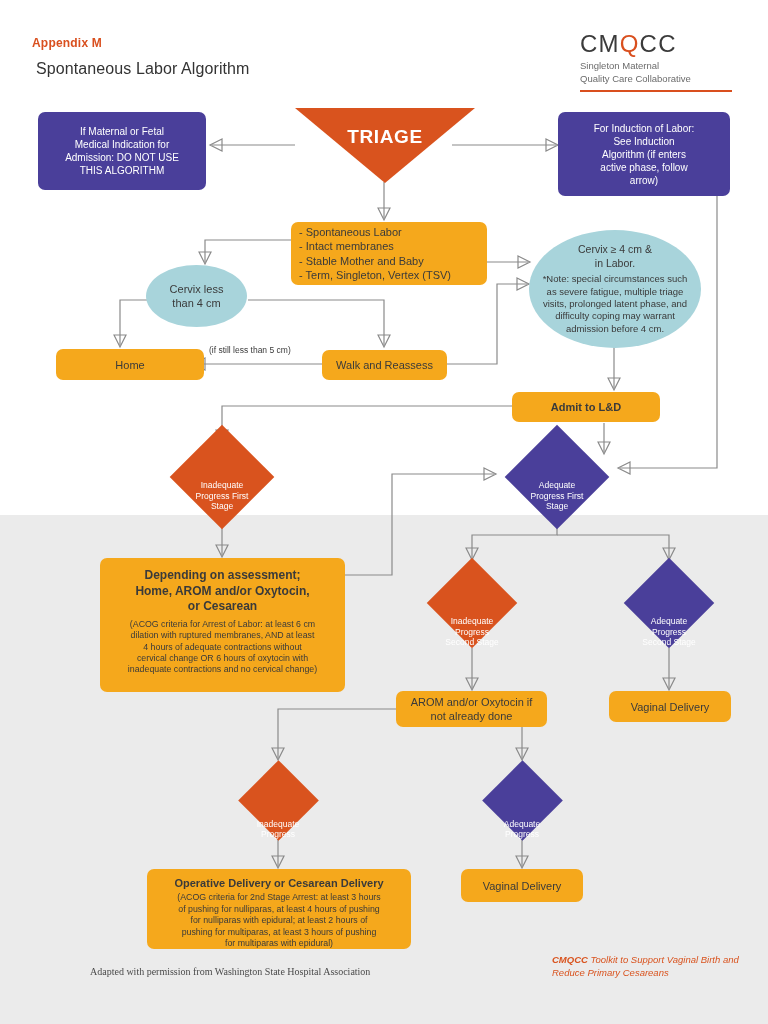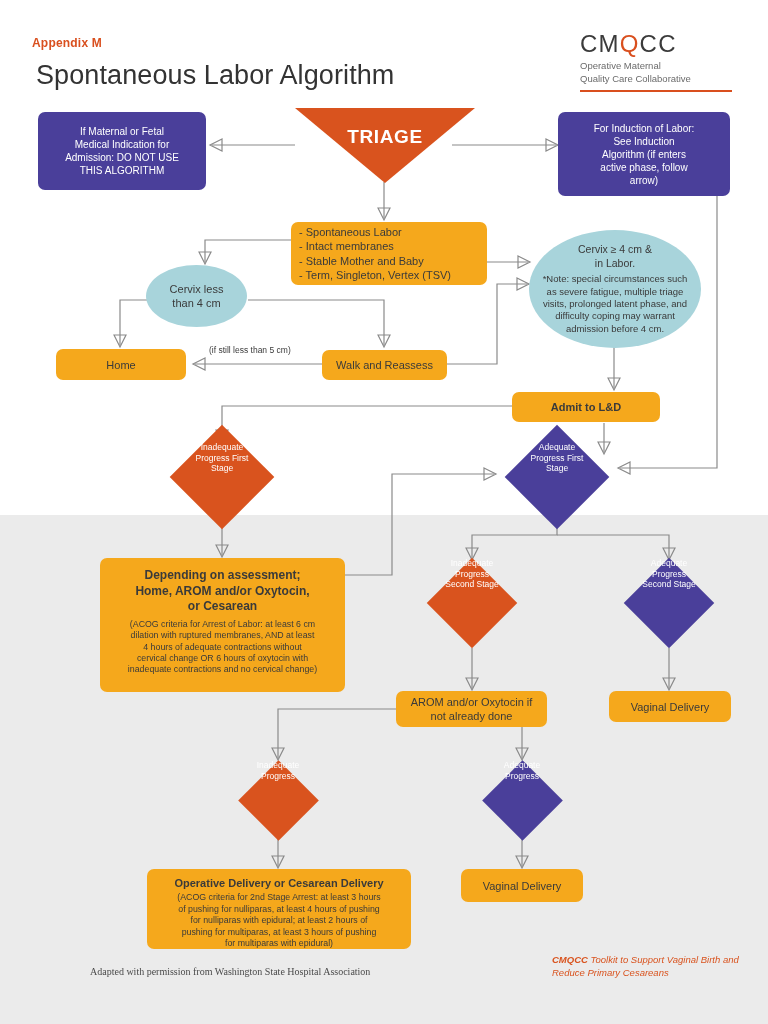--- a/index.html
+++ b/index.html
@@ -23,21 +23,21 @@
   }
   
   #header { position: absolute; left: 0; top: 0; width: 768px; height: 100px; }
   #appendix-label {
     position: absolute; left: 32px; top: 36px;
     font-size: 12px; font-weight: bold; color: #d94f1e;
     letter-spacing: .2px;
   }
   #page-title {
     position: absolute; left: 36px; top: 60px;
-    font-size: 27px; font-weight: normal; color: #333333;
+    font-size: 16px; font-weight: normal; color: #333333;
     letter-spacing: .1px;
   }
   #logo { position: absolute; left: 580px; top: 32px; width: 160px; text-align: left; }
   #logo-word {
     font-size: 24px; letter-spacing: 1.2px; color: #3b3b3b;
     font-family: "Liberation Sans", sans-serif; line-height: 1;
   }
   #logo-word .q { color: #d94f1e; }
   #logo-sub {
     margin-top: 4px; font-size: 9.5px; color: #6b6b6b; line-height: 1.35;
@@ -63,21 +63,21 @@
   }
   .box.purple { background: #4a3f9a; color: #ffffff; }
   .box.amber  { background: #f5a81c; color: #3a3a3a; }
   .ellipse {
     border-radius: 50%;
     background: #a8d4db; color: #3a3a3a;
     flex-direction: column; padding: 6px 10px;
   }
   .diamond-wrap {
     position: absolute;
-    display: flex; align-items: flex-start; justify-content: center;
+    display: flex; align-items: flex-end; justify-content: center;
     z-index: 3;
   }
   .diamond-shape {
     position: absolute; left: 0; top: 0; width: 100%; height: 100%;
     transform: rotate(45deg);
   }
   .diamond-shape.orange { background: #d9531e; }
   .diamond-shape.purple { background: #4a3f9a; }
   .diamond-label {
     position: relative; z-index: 2;
@@ -121,21 +121,21 @@
 <div id="page">
 
   <div id="gray-band"></div>
 
   <div id="header">
     <div id="appendix-label">Appendix M</div>
     <div id="page-title">Spontaneous Labor Algorithm</div>
     <div id="logo">
       <div id="logo-word"><span>CM</span><span class="q">Q</span><span>CC</span></div>
       <div id="logo-sub">
-        <div>Operative Maternal</div>
+        <div>Singleton Maternal</div>
         <div>Quality Care Collaborative</div>
       </div>
       <div id="logo-rule"></div>
     </div>
   </div>
 
   <svg id="wires" viewBox="0 0 768 1024">
 
     <path d="M295,145 L212,145"></path>
     <polygon class="head" points="222,139 210,145 222,151"></polygon>
@@ -241,21 +241,21 @@
   <div class="node ellipse" style="left:529px; top:230px; width:172px; height:118px; font-size:9.5px; justify-content:center;">
     <div class="lines" style="font-size:10.5px;">Cervix ≥ 4 cm &amp;</div>
     <div class="lines" style="font-size:10.5px; margin-bottom:3px;">in Labor.</div>
     <div class="lines">*Note: special circumstances such</div>
     <div class="lines">as severe fatigue, multiple triage</div>
     <div class="lines">visits, prolonged latent phase, and</div>
     <div class="lines">difficulty coping may warrant</div>
     <div class="lines">admission before 4 cm.</div>
   </div>
 
-  <div class="node box amber" style="left:56px; top:349px; width:130px; height:31px; font-size:11px;">
+  <div class="node box amber" style="left:56px; top:349px; width:148px; height:31px; font-size:11px;">
     <div>Home</div>
   </div>
 
   <div class="node box amber" style="left:322px; top:350px; width:125px; height:30px; font-size:11px;">
     <div>Walk and Reassess</div>
   </div>
 
   <div class="edge-label" style="left:209px; top:345px;">(if still less than 5 cm)</div>
 
   <div class="node box amber" style="left:512px; top:392px; width:148px; height:30px; font-size:11px; font-weight:bold;">

